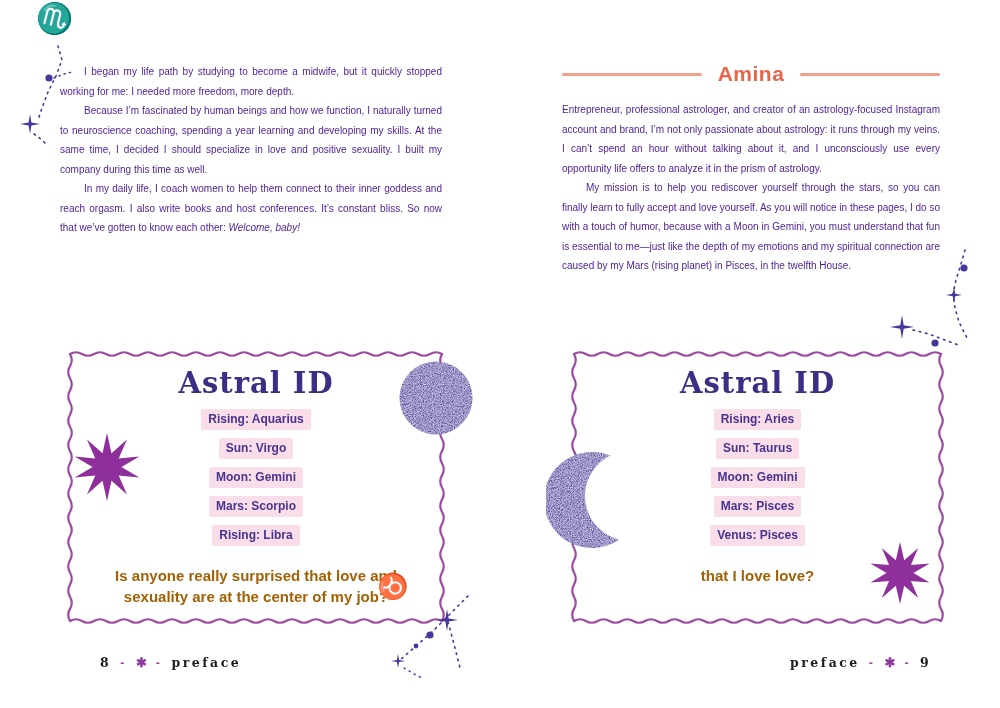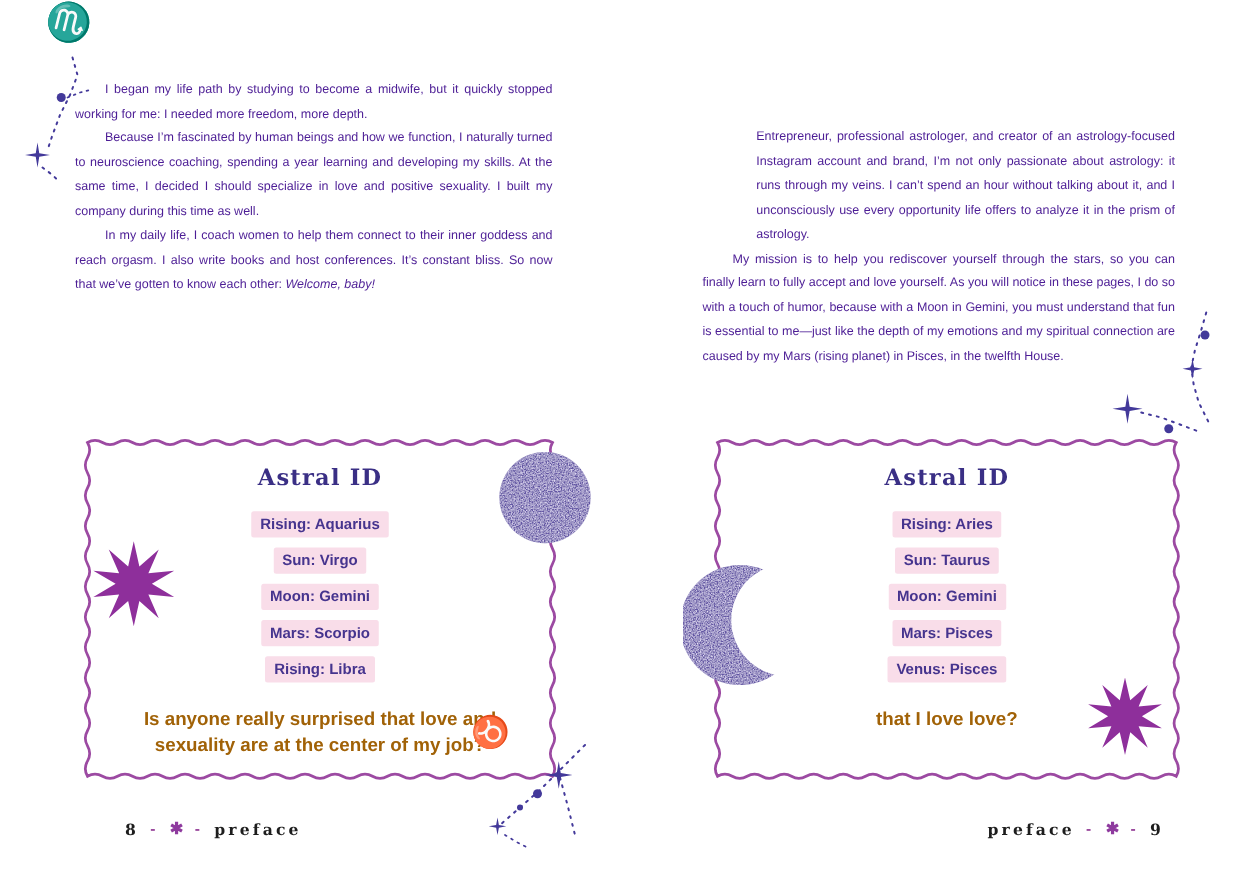--- a/index.html
+++ b/index.html
@@ -2,41 +2,41 @@
 <html><head>
 <meta charset="utf-8">
 <style>
   html,body{margin:0;padding:0;background:#ffffff;}
   .spread{position:relative;width:1000px;height:708px;background:#ffffff;overflow:hidden;
           font-family:"Liberation Sans",sans-serif;}
 
   
   .body-text{position:absolute;font-size:10px;line-height:19.5px;color:#4c1d95;text-align:justify;}
   .body-text p{margin:0;text-indent:24px;}
-  .body-text p.no-indent{text-indent:0;margin-left:43px;}
+  .body-text p.no-indent{text-indent:0;}
   .body-text em{font-style:italic;}
 
   
   .scorpio-glyph{position:absolute;left:36px;top:4px;font-size:30px;color:#7a63b5;
                  transform:rotate(14deg);line-height:1;}
   .taurus-glyph{position:absolute;left:378px;top:574px;font-size:25px;color:#9c4aa2;
                 transform:rotate(-55deg);line-height:1;}
 
   
   .amina-row{position:absolute;left:562px;top:62px;width:378px;display:flex;align-items:center;gap:16px;}
   .amina-line{flex:1;height:3px;background:#efa189;border-radius:2px;}
   .amina-title{color:#e8644a;font-weight:bold;font-size:21px;letter-spacing:.5px;}
 
   
   .astral-card{position:absolute;}
   .astral-card svg.wavy{position:absolute;left:0;top:0;}
   .card-content{position:absolute;left:0;top:0;right:0;bottom:0;display:flex;
                 flex-direction:column;align-items:center;padding-top:18px;}
   .card-title{font-family:"DejaVu Serif","Liberation Serif",serif;font-weight:bold;
-              font-size:18px;color:#3a2f85;letter-spacing:1px;line-height:30px;margin-bottom:7px;}
+              font-size:29px;color:#3a2f85;letter-spacing:1px;line-height:30px;margin-bottom:7px;}
   .entry{display:inline-block;background:#f9dde9;color:#46348e;font-weight:bold;font-size:12px;
          line-height:17px;padding:2px 7px;margin:4px 0;border-radius:2px;}
   .question{font-weight:bold;font-size:15px;color:#a16207;line-height:21px;text-align:center;margin-top:15px;}
   .question span{display:block;}
 
   
   .footer{position:absolute;top:655px;font-family:"DejaVu Serif","Liberation Serif",serif;
           font-weight:bold;font-size:12.5px;letter-spacing:2.5px;color:#1d1d1d;
           display:flex;gap:9px;align-items:center;}
   .footer .dash{color:#9b4a9e;font-family:"Liberation Sans",sans-serif;}
@@ -120,20 +120,25 @@
   </svg>
 
   <div class="footer footer-left">
     <span>8</span>
     <span class="dash">-</span>
     <span class="star">✱</span>
     <span class="dash">-</span>
     <span>preface</span>
   </div>
 
+  <div class="amina-row">
+    <div class="amina-line"></div>
+    <div class="amina-title">Amina</div>
+    <div class="amina-line"></div>
+  </div>
 
   <div class="body-text" style="left:562px;top:100px;width:378px;">
     <p class="no-indent">Entrepreneur, professional astrologer, and creator of an astrology-focused Instagram account and brand, I’m not only passionate about astrology: it runs through my veins. I can’t spend an hour without talking about it, and I unconsciously use every opportunity life offers to analyze it in the prism of astrology.</p>
     <p>My mission is to help you rediscover yourself through the stars, so you can finally learn to fully accept and love yourself. As you will notice in these pages, I do so with a touch of humor, because with a Moon in Gemini, you must understand that fun is essential to me—just like the depth of my emotions and my spiritual connection are caused by my Mars (rising planet) in Pisces, in the twelfth House.</p>
   </div>
 
   <svg class="deco" style="left:883px;top:246px" width="112" height="118" viewBox="0 0 112 118">
     <polyline points="82,4 78,18 73,34 70,48 72,62 76,76 84,92" fill="none" stroke="#43399a" stroke-width="1.6" stroke-dasharray="1.6 4.8" stroke-linecap="round"></polyline>
     <circle cx="81" cy="22" r="3.6" fill="#43399a"></circle>
     <path class="star4" fill="#43399a" d="M71.0,41.0L72.3,47.7L79.0,49.0L72.3,50.3L71.0,57.0L69.7,50.3L63.0,49.0L69.7,47.7Z"></path>

